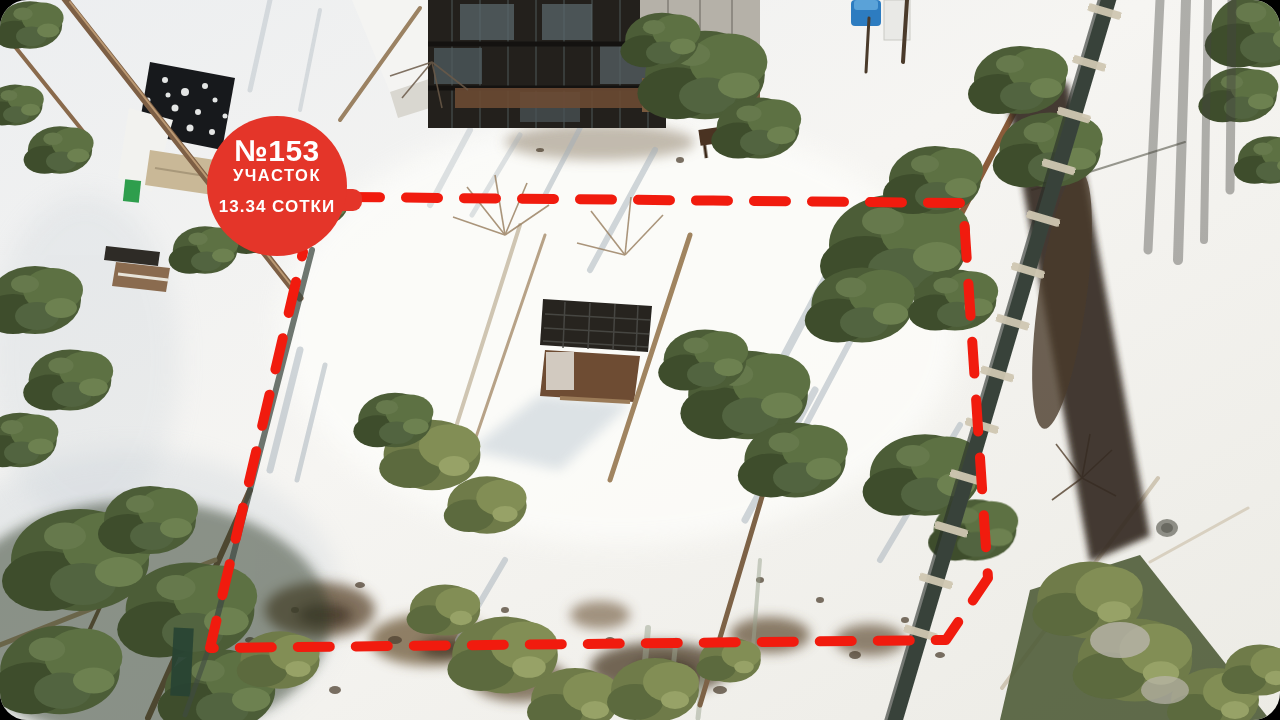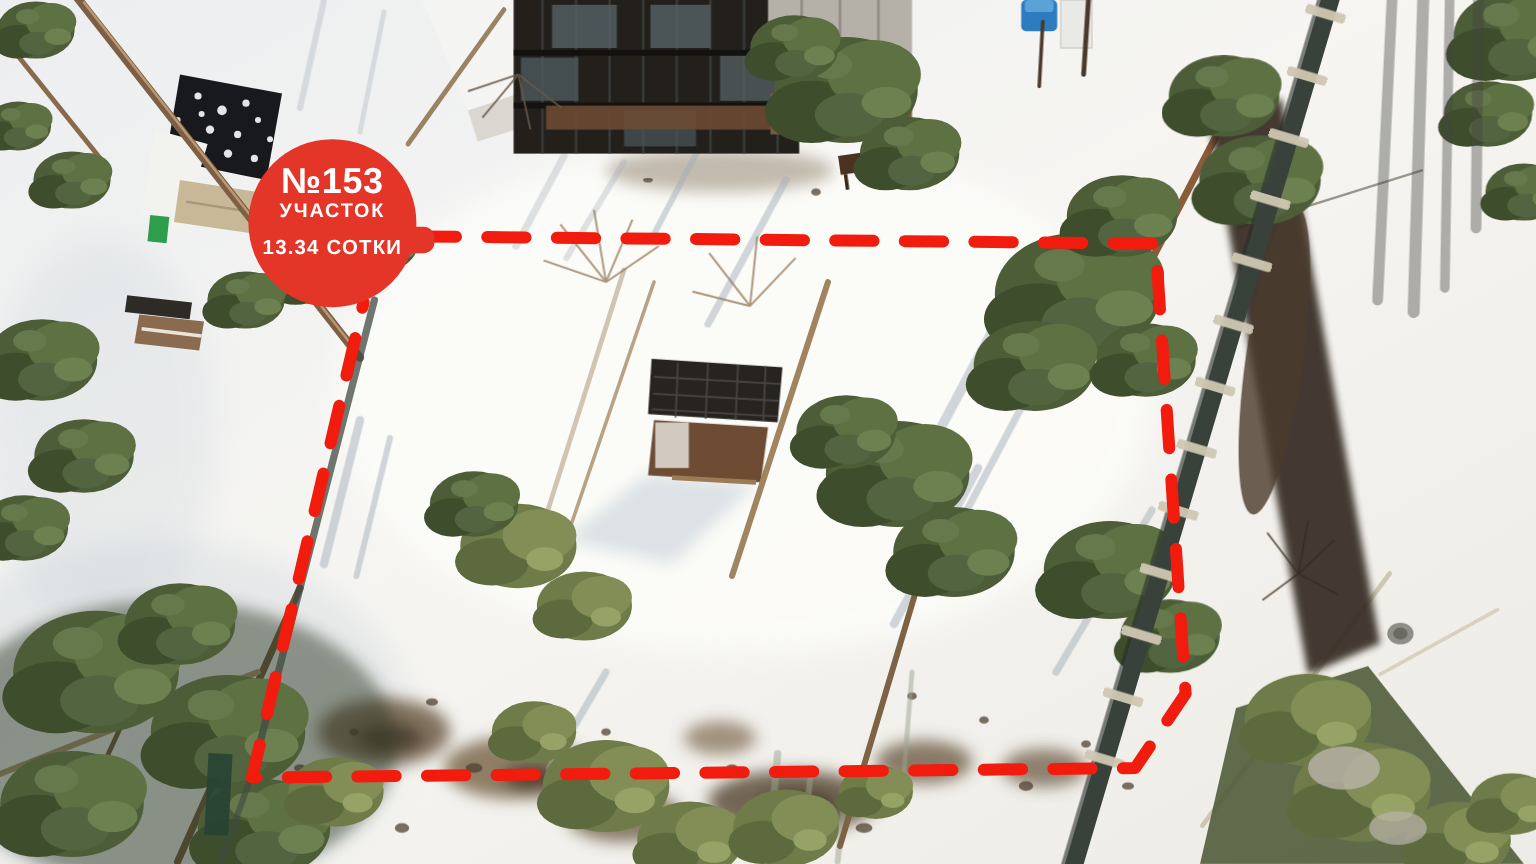--- a/index.html
+++ b/index.html
@@ -1,17 +1,17 @@
 <!DOCTYPE html>
 <html><head>
 <meta charset="utf-8">
 <style>
   html,body{margin:0;padding:0;background:#000;}
   .stage{position:relative;width:1280px;height:720px;overflow:hidden;
-         font-family:"Liberation Sans","DejaVu Sans",sans-serif;}
+         font-family:"Liberation Sans","DejaVu Sans",sans-serif;border-radius:27px;}
   .stage svg{position:absolute;inset:0;display:block;}
   .badge-number{font-weight:bold;font-size:30px;letter-spacing:.5px;}
   .badge-label{font-weight:bold;font-size:16.5px;letter-spacing:1.5px;}
   .badge-area{font-weight:bold;font-size:17px;letter-spacing:1px;}
 </style>
 </head>
 <body>
 
 <div class="stage">
 <svg width="1280" height="720" viewBox="0 0 1280 720">

